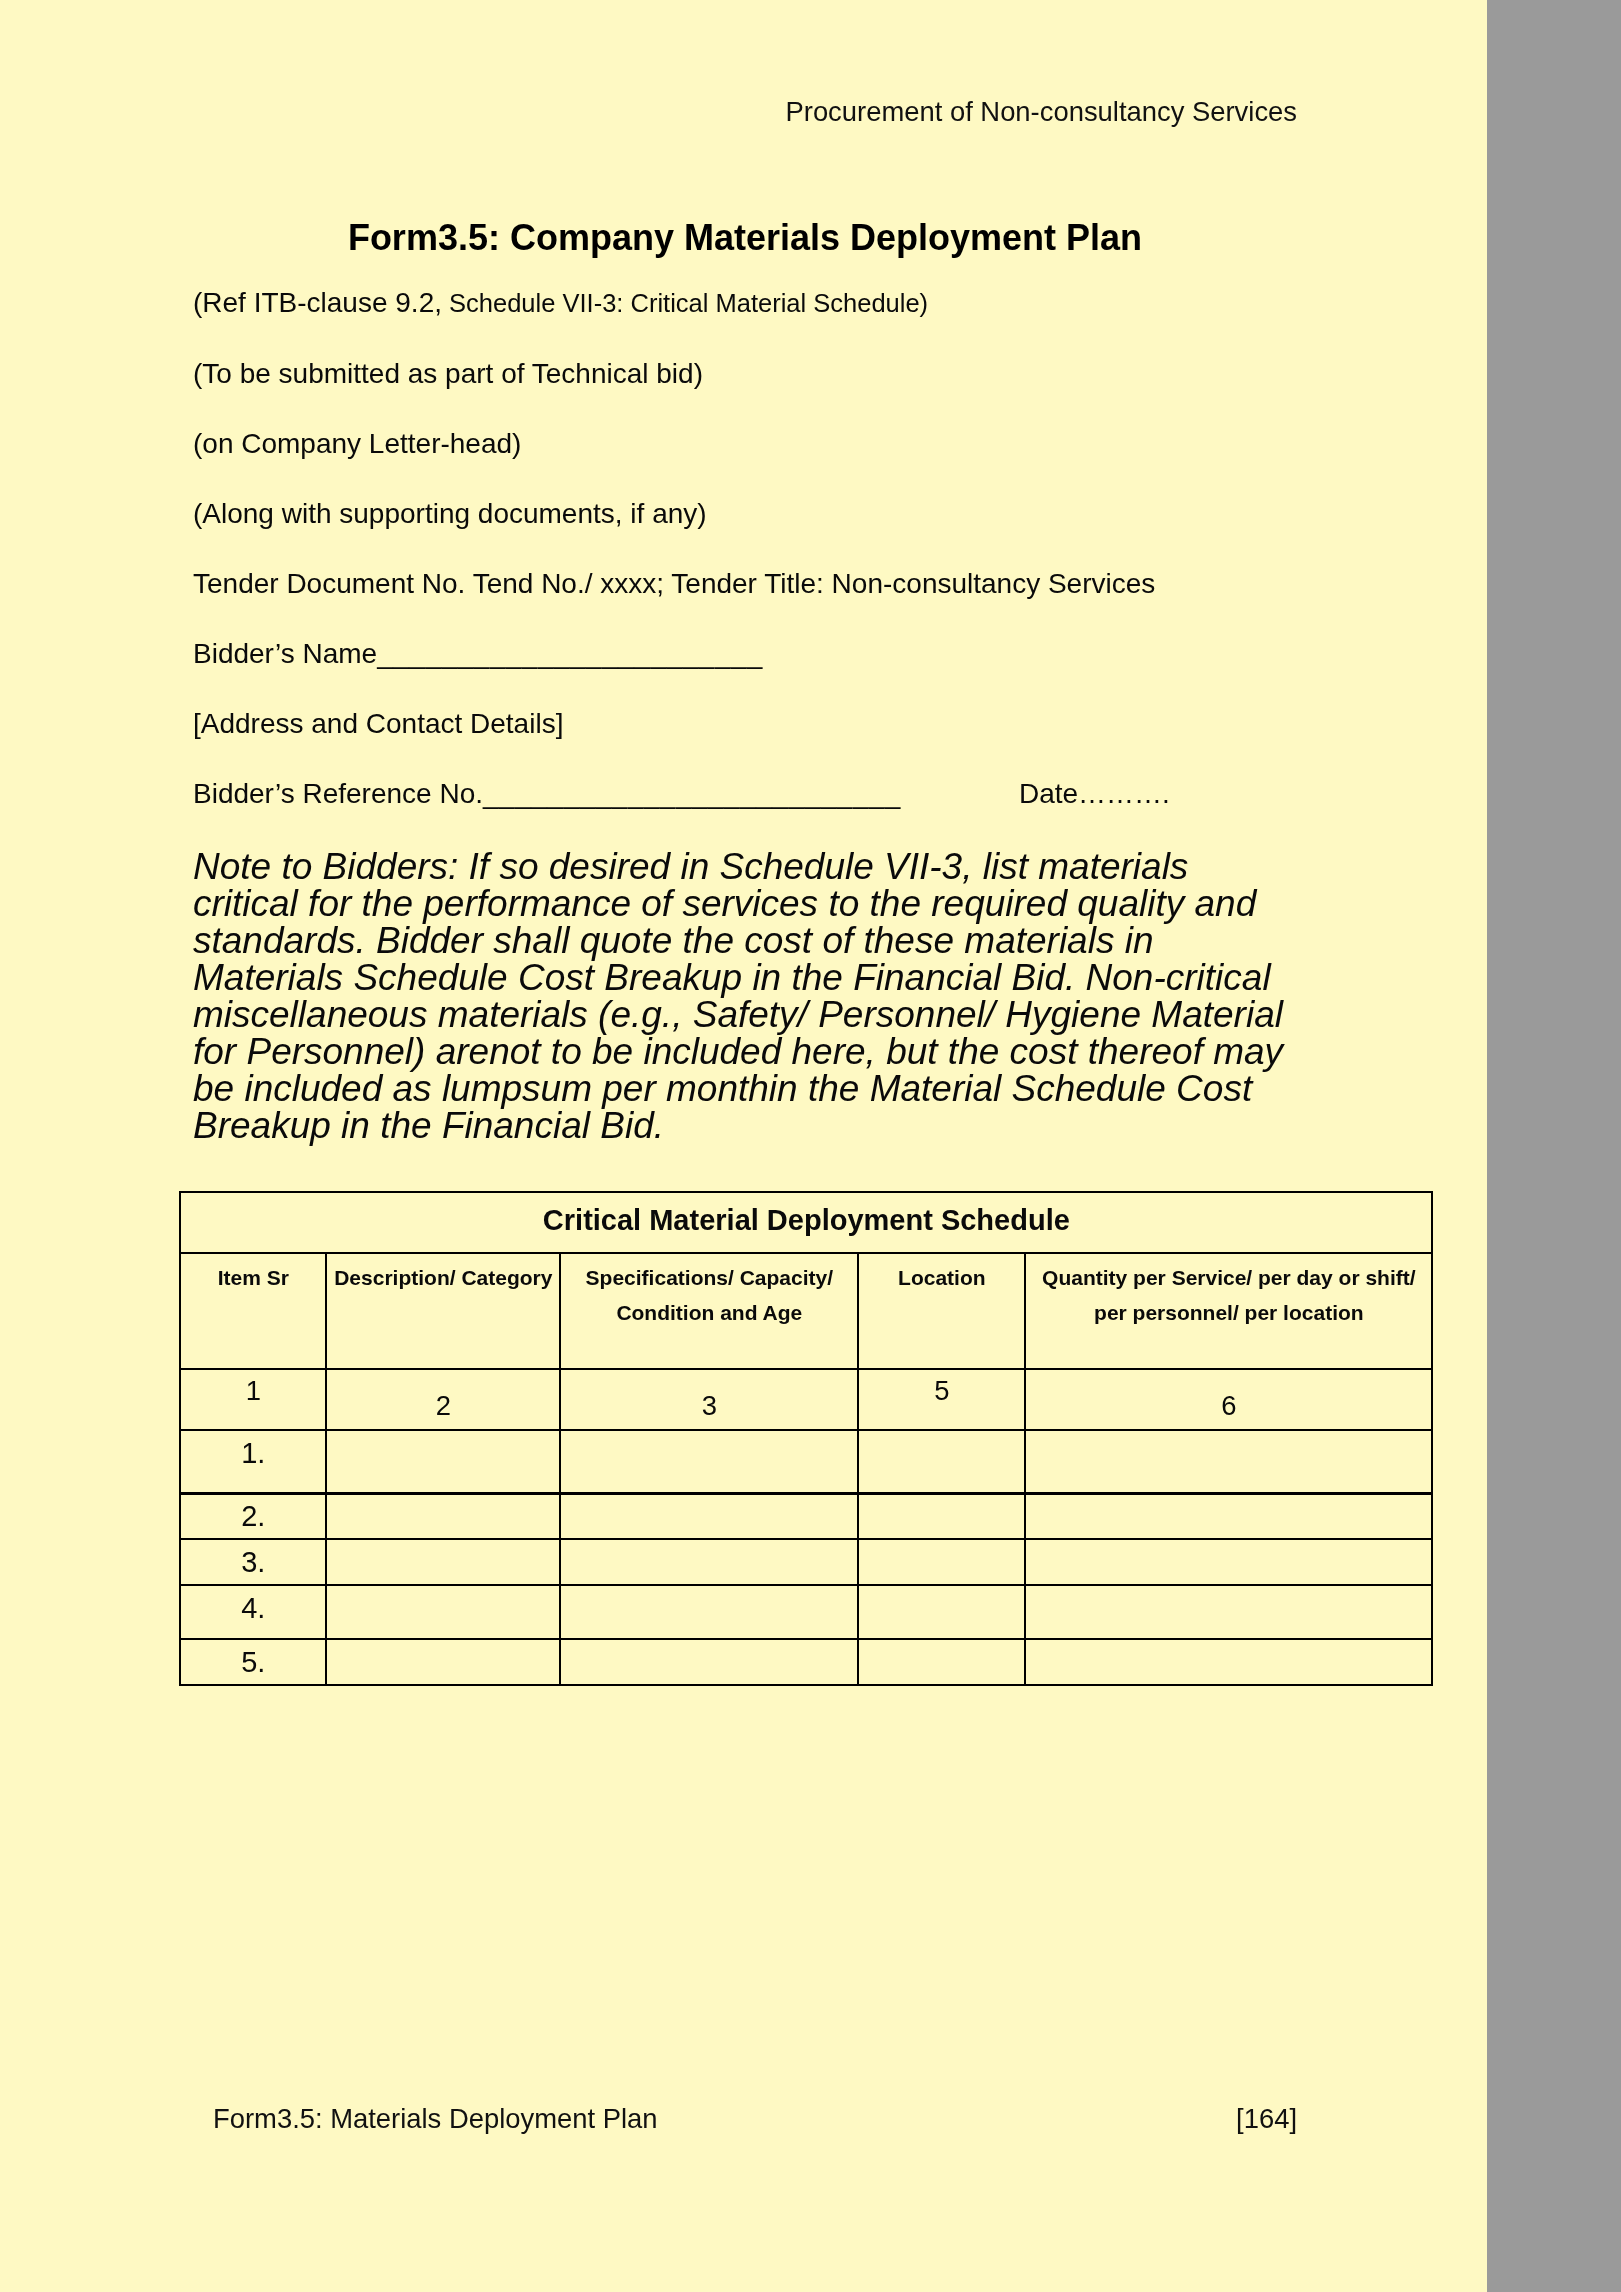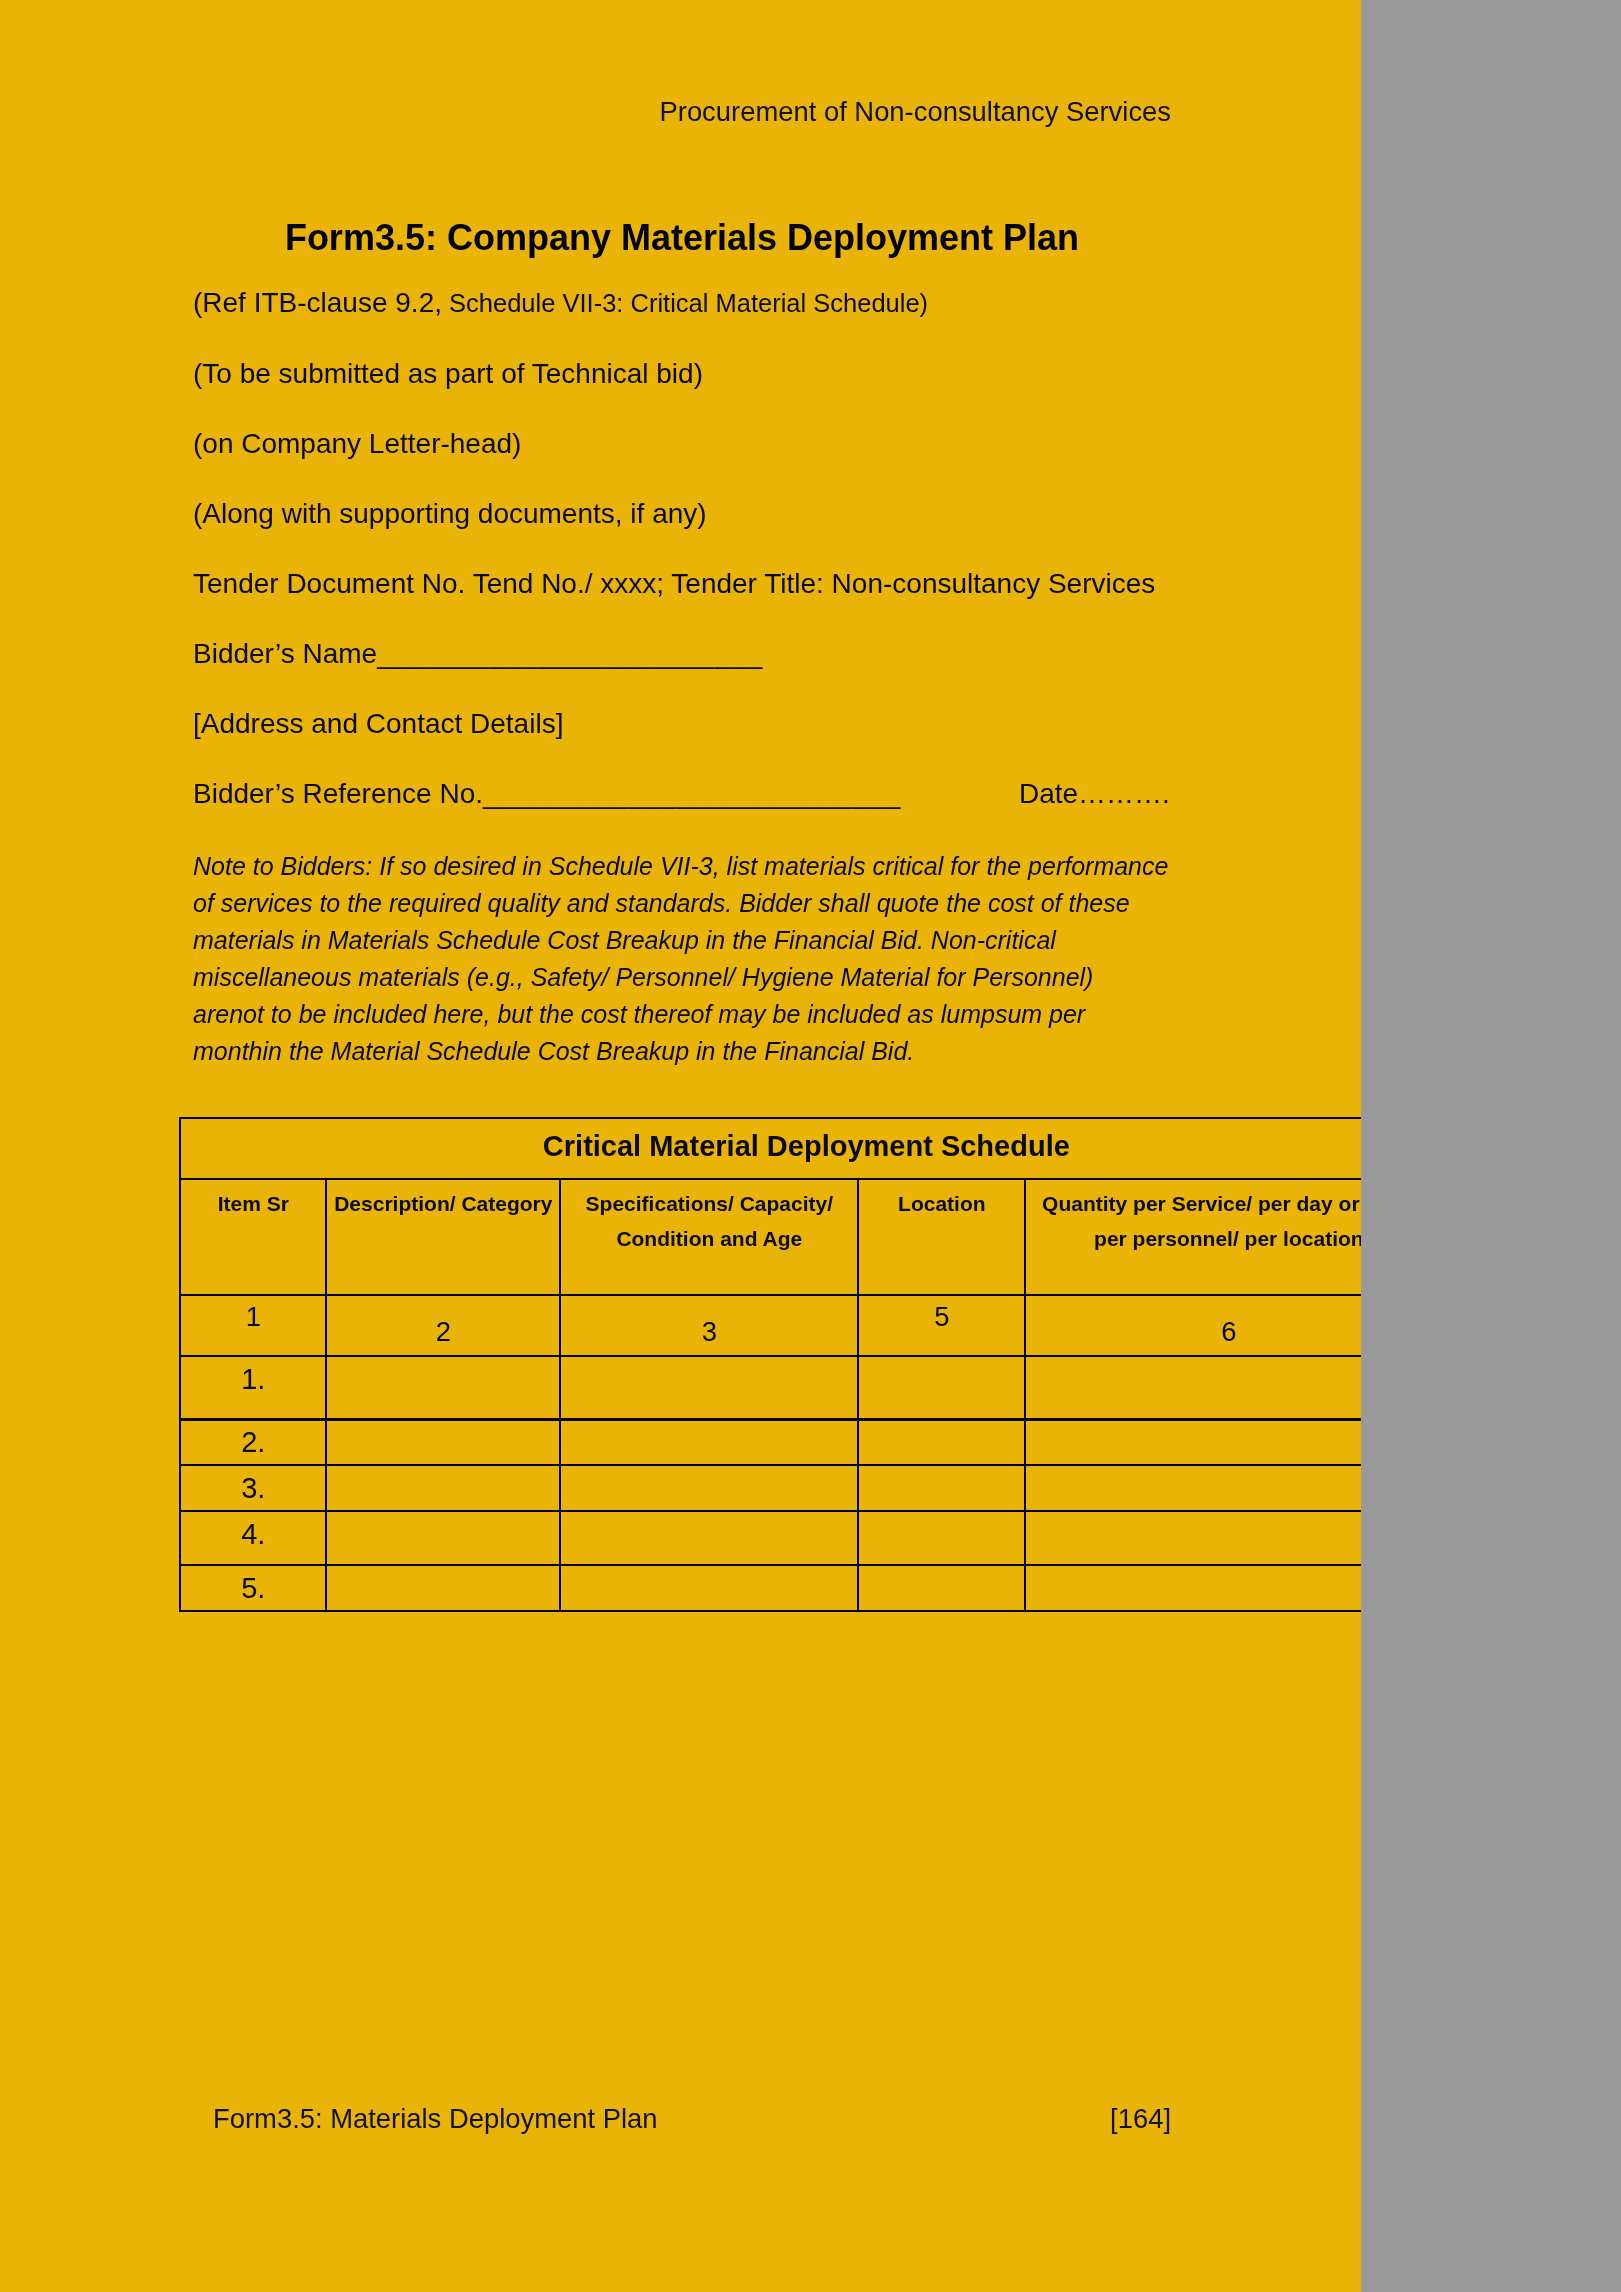--- a/index.html
+++ b/index.html
@@ -1,21 +1,21 @@
 <!DOCTYPE html>
 <html><head>
 <meta charset="utf-8">
 <style>
   * { margin: 0; padding: 0; box-sizing: border-box; }
   html, body { background: #9a9a9a; }
   .page {
     position: relative;
-    width: 1361px;
+    width: 1487px;
     height: 2293px;
-    background: #eab308;
+    background: #fef9c3;
     color: #0a0a0a;
     font-family: "Liberation Sans", sans-serif;
     overflow: hidden;
   }
   .content {
     padding: 96px 190px 0 193px;
   }
   .page-header {
     text-align: right;
     font-size: 27.4px;
@@ -35,21 +35,21 @@
     font-size: 28px;
     line-height: 31px;
     margin-bottom: 39px;
     color: #0a0a0a;
     white-space: nowrap;
   }
   .para .small { font-size: 25.5px; }
   .blank { letter-spacing: 0.5px; }
   .date-label { margin-left: 118px; }
   .note {
-    font-size: 25px;
+    font-size: 37px;
     font-style: italic;
     line-height: 37px;
     margin-bottom: 47px;
     white-space: normal;
     color: #0a0a0a;
   }
   table.schedule {
     border-collapse: collapse;
     table-layout: fixed;
     width: 1252px;

